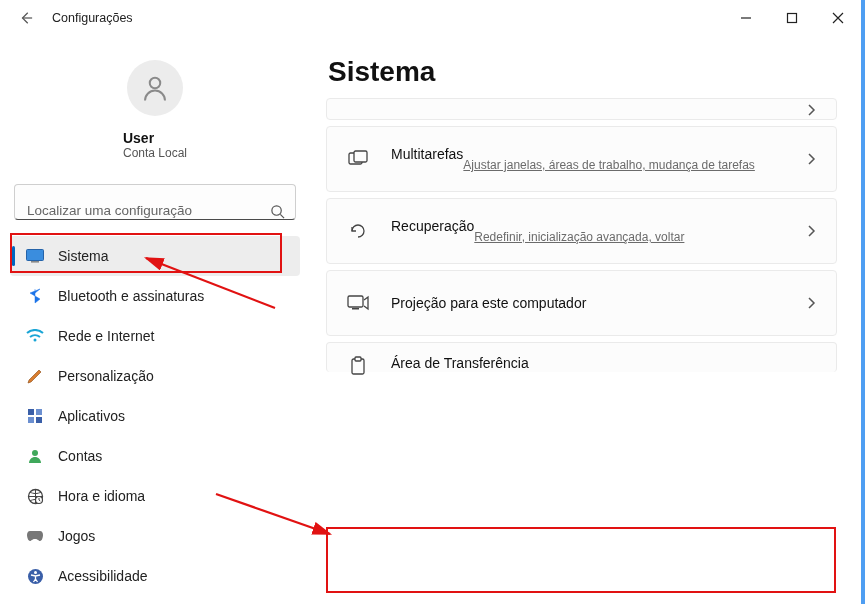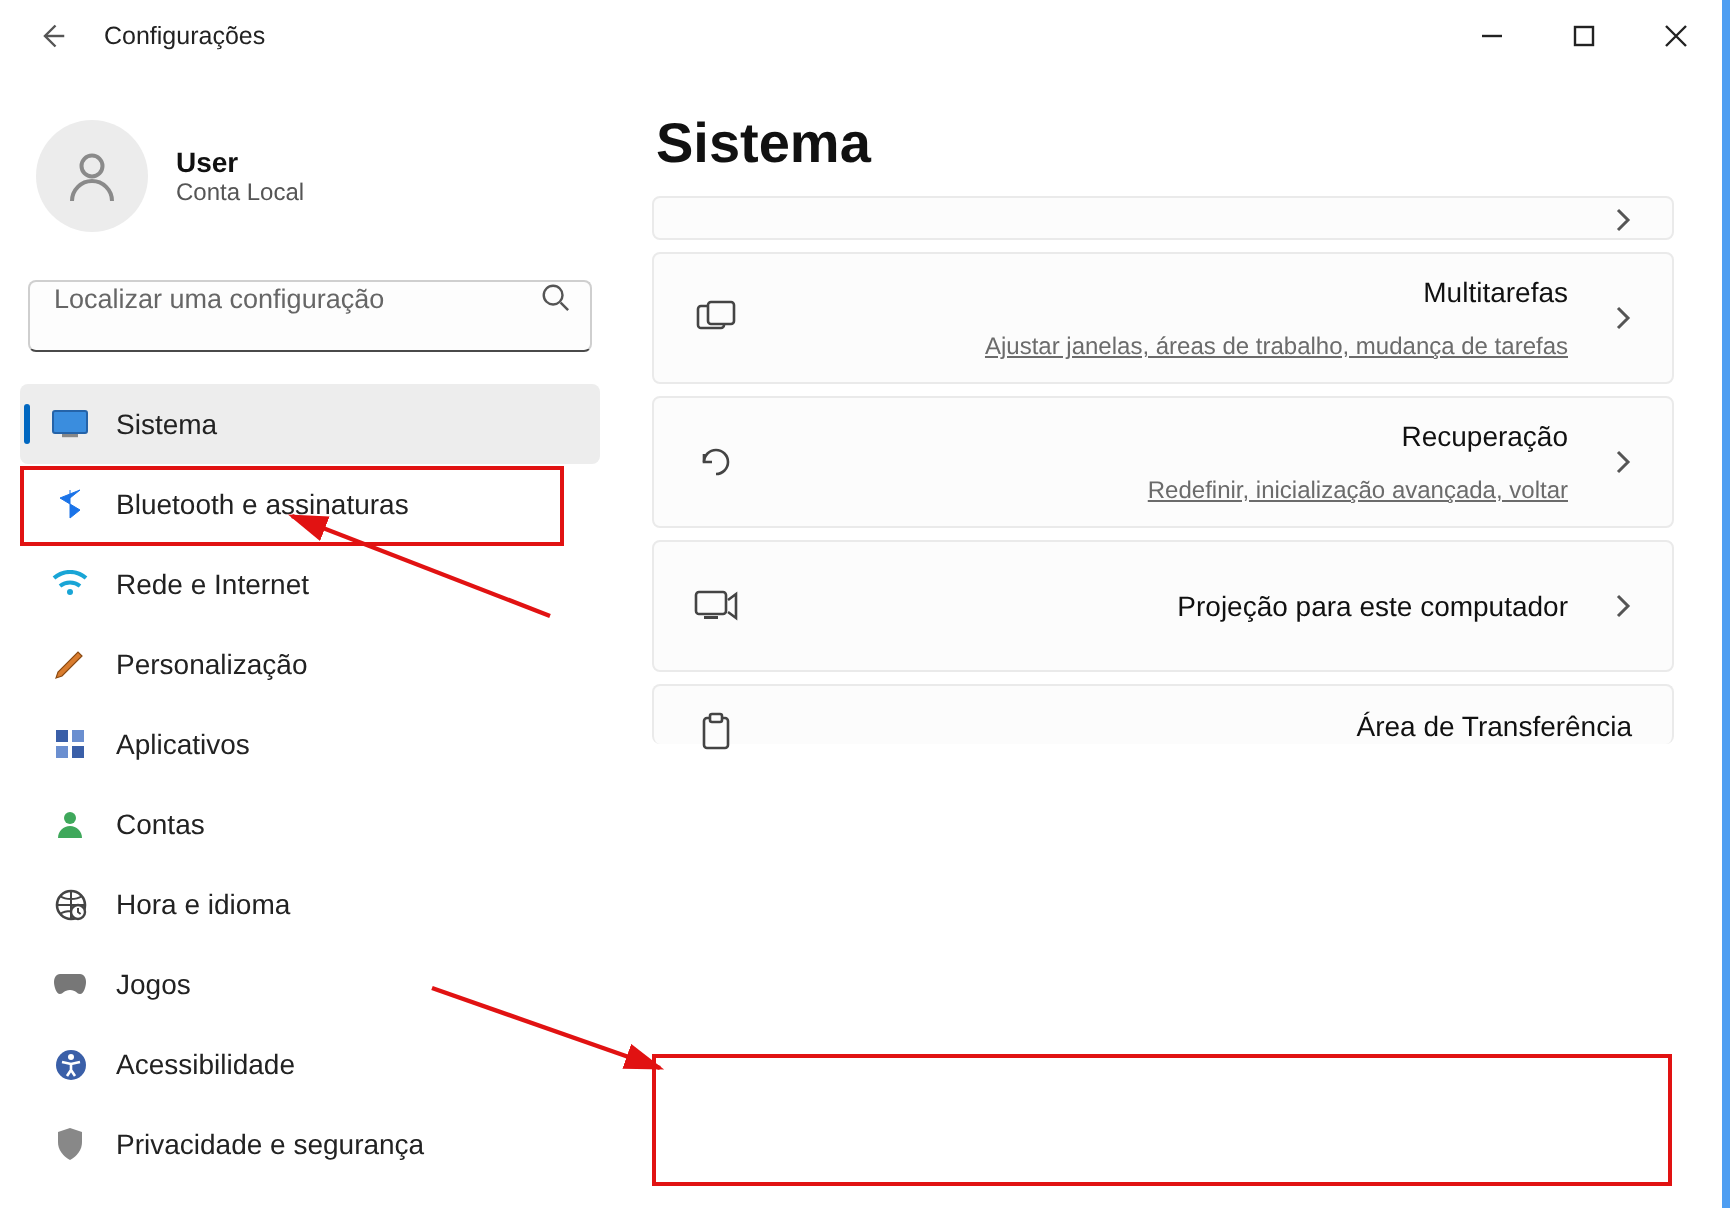--- a/index.html
+++ b/index.html
@@ -8,45 +8,45 @@
 
   .title-bar { height:36px; display:flex; align-items:center; padding:0 4px 0 10px; }
   .tb-back { width:32px; height:32px; display:flex; align-items:center; justify-content:center; color:#333; }
   .tb-title { font-size:12.5px; margin-left:10px; color:#222; }
   .tb-ctrls { margin-left:auto; display:flex; }
   .tb-btn { width:46px; height:32px; display:flex; align-items:center; justify-content:center; color:#333; }
 
   .body { display:flex; height:calc(604px - 36px); }
 
   .sidebar { width:310px; padding:10px 10px 0 10px; }
-  .account { display:flex; align-items:center; gap:14px; padding:14px 8px 24px 8px; }
+  .account { display:flex; align-items:center; gap:14px; padding:14px 8px 24px 8px;flex-direction:column; }
   .avatar { width:56px; height:56px; border-radius:50%; background:#ececec; display:flex; align-items:center; justify-content:center; color:#7b7b7b; }
   .acc-name { font-size:14px; font-weight:600; color:#111; }
   .acc-sub { font-size:12px; color:#555; }
 
-  .search { margin:0 4px 16px 4px; height:36px; border:1px solid #cfcfcf; border-bottom:1.5px solid #4a4a4a; border-radius:4px; background:#fdfdfd; display:flex; align-items:flex-start; padding:0 10px; gap:8px; }
+  .search { margin:0 4px 16px 4px; height:36px; border:1px solid #cfcfcf; border-bottom:1.5px solid #4a4a4a; border-radius:4px; background:#fdfdfd; display:flex; align-items:flex-end; padding:0 10px; gap:8px; }
   .search input { flex:1; border:none; outline:none; background:transparent; font-size:13.5px; color:#666; }
   .search input::placeholder { color:#666; }
   .search .icon { color:#555; }
 
   .nav { margin-top:6px; }
   .nav-item { height:40px; display:flex; align-items:center; gap:14px; padding:0 6px 0 16px; border-radius:4px; color:#222; font-size:14px; position:relative; }
   .nav-item.active { background:#ededed; }
   .nav-item.active::before { content:""; position:absolute; left:2px; top:10px; bottom:10px; width:3px; background:#0067c0; border-radius:2px; }
   .nav-ico { width:18px; height:18px; display:flex; align-items:center; justify-content:center; }
 
   .main { flex:1; padding:18px 28px 0 16px; overflow:hidden; }
   .page-title { font-size:28px; font-weight:600; margin:2px 0 10px 2px; color:#111; }
   .list { display:flex; flex-direction:column; gap:6px; }
   .card { height:66px; border:1px solid #eaeaea; border-radius:4px; background:#fcfcfc;
           display:flex; align-items:center; padding:0 20px; gap:22px; position:relative; }
   .card.cut-top { height:22px; align-items:flex-end; padding-bottom:2px; }
   .card.cut-bot { height:30px; align-items:flex-start; padding-top:12px; border-bottom:none; }
   .card-ico { width:22px; height:22px; display:flex; align-items:center; justify-content:center; color:#444; }
-  .card-txt { flex:1; display:flex; flex-direction:column;align-items:flex-end; }
+  .card-txt { flex:1; display:flex; flex-direction:row; }
   .card-title { font-size:14px; color:#111; }
   .card-sub { font-size:12px; color:#6b6b6b; margin-top:12px;text-decoration:underline; }
   .chev { color:#555; }
 
   
   .anno { position:absolute; pointer-events:none; z-index:50; }
   .box1 { left:10px; top:233px; width:272px; height:40px; border:2px solid #e11212; }
   .box2 { left:326px; top:527px; width:510px; height:66px; border:2px solid #e11212; }
 
   svg { display:block; }

